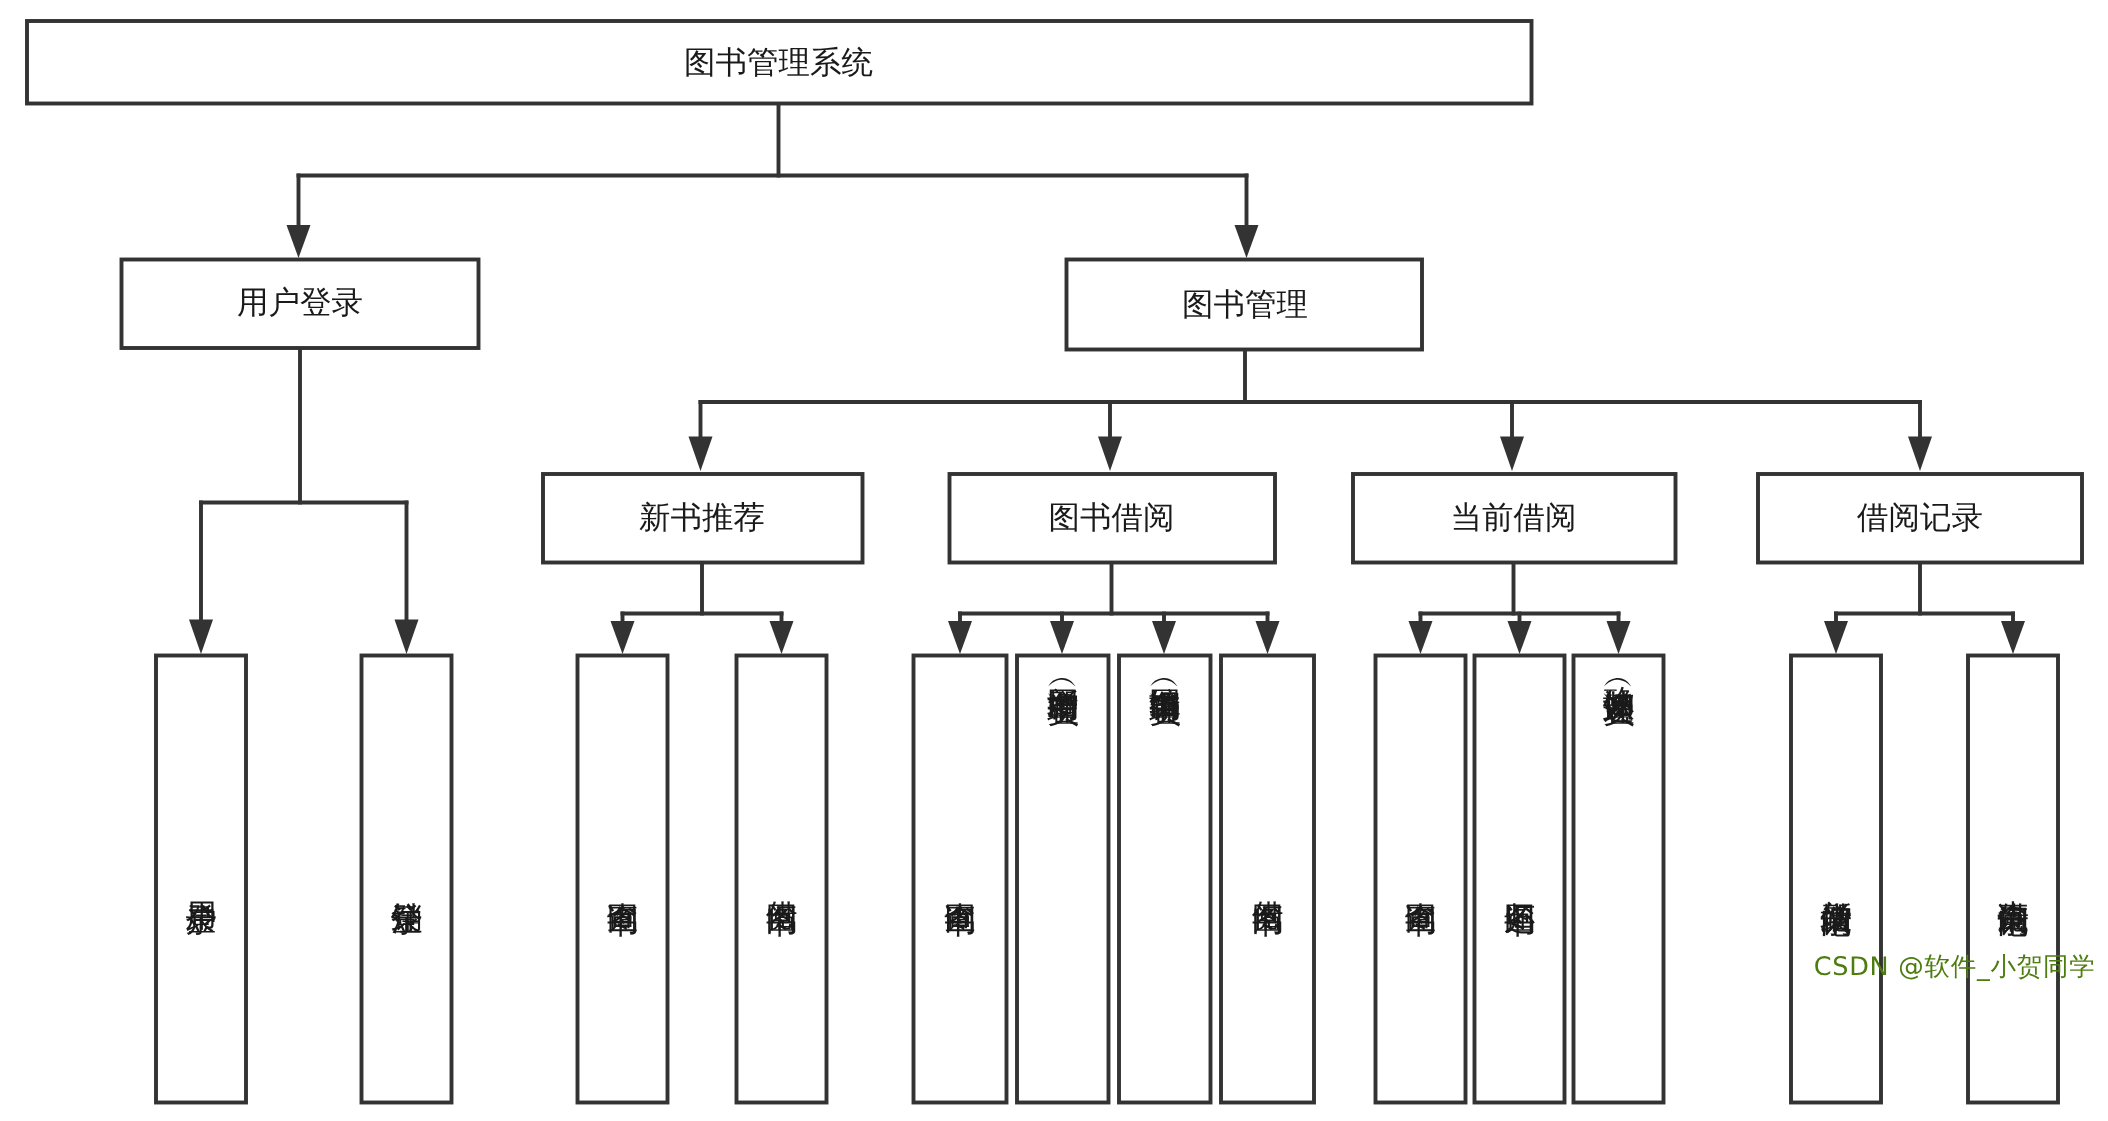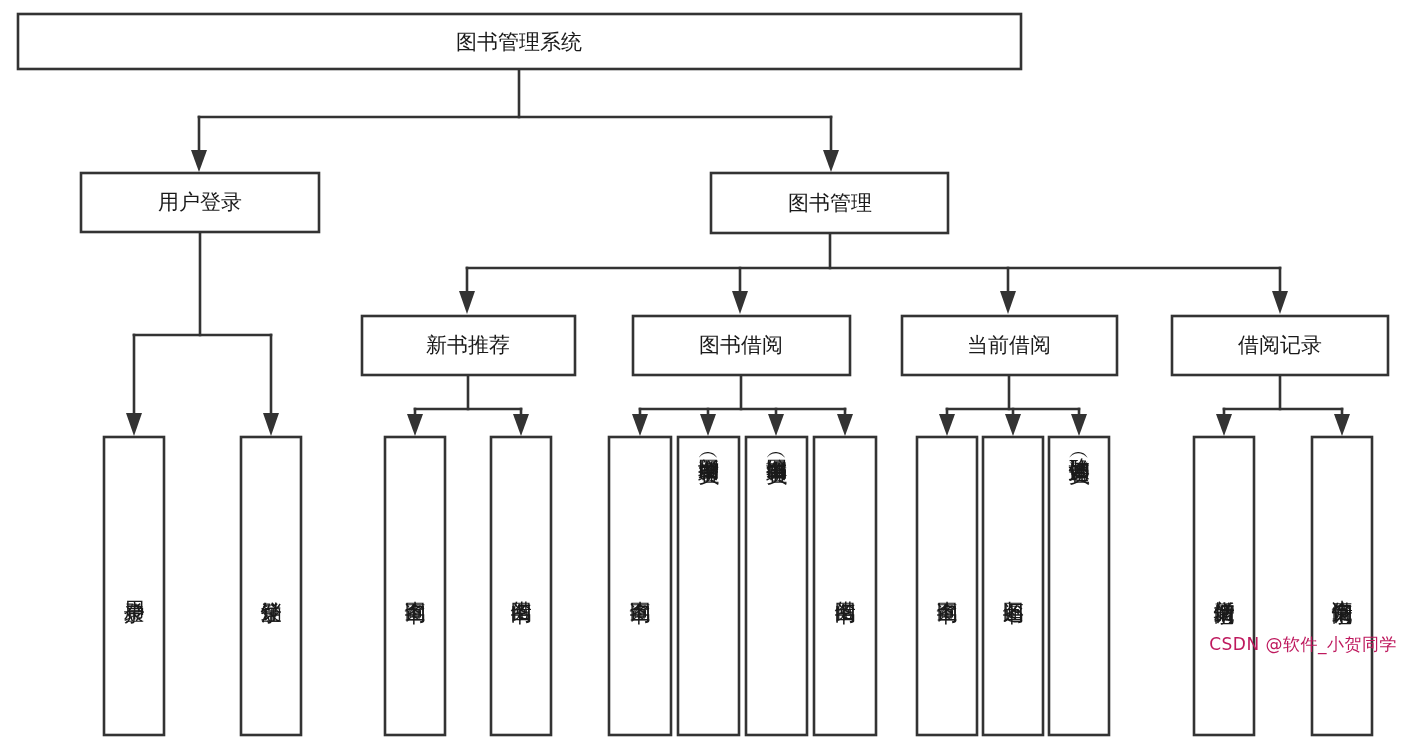--- a/index.html
+++ b/index.html
@@ -22,21 +22,21 @@
   }
   .vlabel{
     writing-mode:vertical-rl;text-orientation:upright;
     font-family:"DejaVu Sans","Liberation Sans",sans-serif;
     font-size:21px;line-height:1.06;color:#1a1a1a;white-space:nowrap;
     letter-spacing:1px;
   }
   .watermark{
     position:absolute;right:8px;bottom:2px;
     font-family:"DejaVu Sans","Liberation Sans",sans-serif;
-    font-size:17px;color:#be185d;white-space:nowrap;letter-spacing:.5px;
+    font-size:17px;color:#4d7c0f;white-space:nowrap;letter-spacing:.5px;
   }
 </style>
 </head>
 <body>
 
 <div id="diagram-root">
 
   <svg id="tree-svg" viewBox="0 0 1405 747">
     <defs></defs>
 

